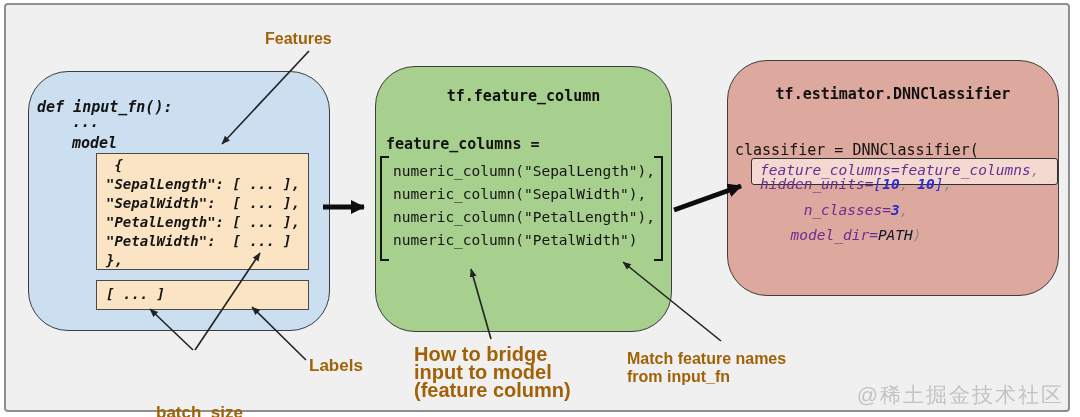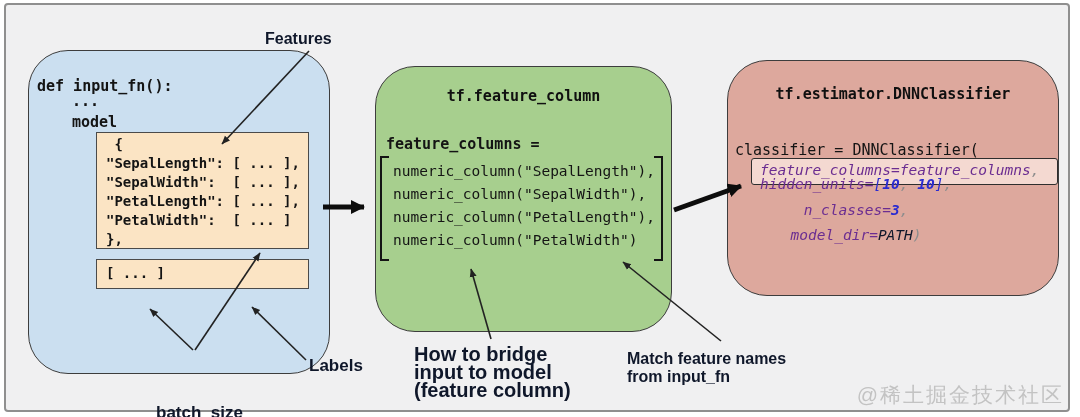--- a/index.html
+++ b/index.html
@@ -2,21 +2,21 @@
 <html style="--blue-box: #cbdff0; --green-box: #a7cf8e; --red-box: #dda89d; --orange-panel: #fbe4c4; --highlight-panel: #f4d9d1; --code-purple: #6b2d91; --code-number-blue: #2b2bd0; --punctuation-gray: #8d8d8d;"><head>
 <meta charset="utf-8">
 <style>
   html,body{margin:0;padding:0;background:#ffffff;}
   .canvas{position:relative;width:1080px;height:417px;background:#ffffff;
           font-family:"Liberation Sans",sans-serif;overflow:hidden;}
   .frame{position:absolute;left:4px;top:3px;width:1062px;height:405px;
          background:#f0f0f1;border:2px solid #8f8f8f;border-radius:4px;pointer-events:none;}
   .mono{font-family:"DejaVu Sans Mono",monospace;}
   .box{position:absolute;border:1.5px solid #3d3d3d;border-radius:40px;box-sizing:border-box;}
-  #blue-box{left:28px;top:50px;width:302px;height:324px;background:var(--blue-box);}
+  #blue-box{left:28px;top:71px;width:302px;height:260px;background:var(--blue-box);font-style:italic;}
   #green-box{left:375px;top:66px;width:297px;height:266px;background:var(--green-box);}
   #red-box{left:727px;top:60px;width:332px;height:236px;background:var(--red-box);}
   .abs{position:absolute;}
   .code{font-family:"DejaVu Sans Mono",monospace;color:#141414;white-space:pre;}
   .b{font-weight:bold;}
   .panel{position:absolute;background:var(--orange-panel);border:1.5px solid #4a4a4a;box-sizing:border-box;}
   .dictline{line-height:19px;font-size:14px;font-weight:bold;white-space:pre;}
   .gline{line-height:23px;font-size:14.5px;white-space:pre;}
   .bracket{position:absolute;width:9px;box-sizing:border-box;}
   .bracket.l{border-left:2px solid #141414;border-top:2px solid #141414;border-bottom:2px solid #141414;}
@@ -24,21 +24,21 @@
   .title{font-size:15px;font-weight:bold;text-align:center;width:100%;color:#101010;}
   .hl{position:absolute;background:var(--highlight-panel);border:1.5px solid #2e2e2e;
       border-radius:3px;box-sizing:border-box;}
   .ital{font-style:italic;}
   .argline{line-height:25.5px;font-size:14.5px;white-space:pre;font-style:italic;}
   .c-purple{color:var(--code-purple);}
   .c-num{color:var(--code-number-blue);font-weight:bold;}
   .c-blue{color:var(--code-number-blue);}
   .c-punct{color:var(--punctuation-gray);}
   .c-dark{color:#0f172a;}
-  .ann{position:absolute;font-weight:bold;color:#0f172a;}
+  .ann{position:absolute;font-weight:bold;color:#a16207;}
   .ann .ln{line-height:18px;}
   .watermark{position:absolute;color:#c3c3c3;font-size:21px;letter-spacing:2px;}
   svg.arrows{position:absolute;left:0;top:0;width:1080px;height:417px;pointer-events:none;}
 </style>
 </head>
 <body>
 
 <div class="canvas">
   <div class="frame"></div>
 

